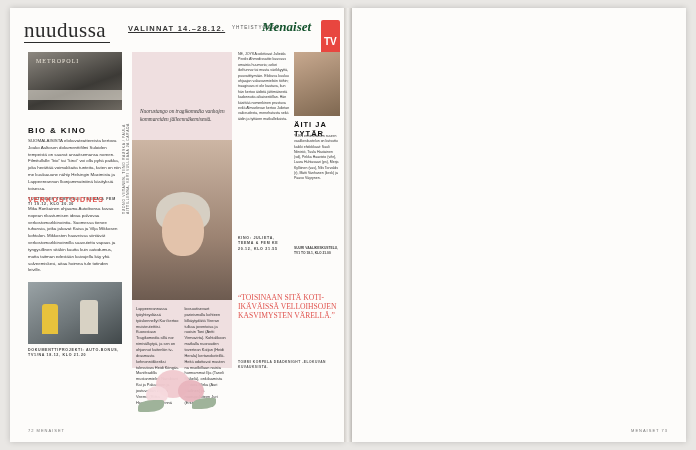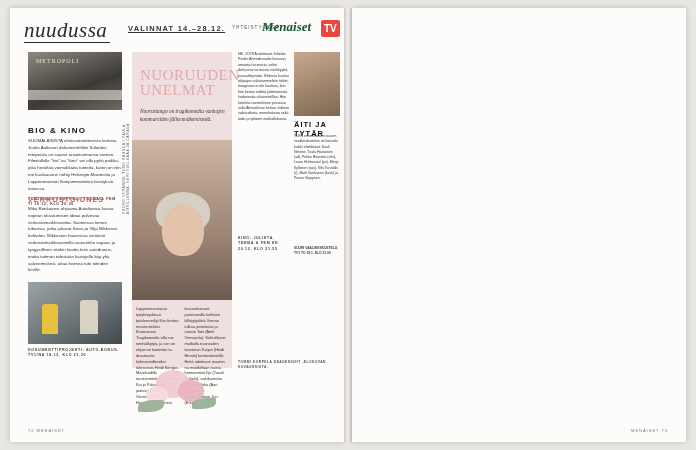--- a/index.html
+++ b/index.html
@@ -4,26 +4,26 @@
 <style>
   html,body{margin:0;padding:0;background:#d8d8d8;}
   body{width:696px;height:450px;overflow:hidden;font-family:"Liberation Sans",sans-serif;}
   .spread{position:relative;width:696px;height:450px;background:#e9e7e4;}
   .page{position:absolute;top:8px;height:434px;background:#fdfcfa;box-shadow:0 0 6px rgba(0,0,0,.18);}
   .page-left{left:10px;width:334px;}
   .page-right{left:352px;width:334px;}
   .gutter{position:absolute;left:344px;top:8px;width:8px;height:434px;background:linear-gradient(90deg,#cfcbc6,#f3f1ee,#cfcbc6);}
 
   
-  .masthead{position:absolute;left:14px;top:10px;font-family:"Liberation Serif",serif;font-style:italic;font-size:21px;color:#2b2b2b;letter-spacing:.5px;}
+  .masthead{position:absolute;left:14px;top:10px;font-family:"Liberation Serif",serif;font-size:21px;color:#2b2b2b;letter-spacing:.5px;}
   .masthead-rule{position:absolute;left:14px;top:34px;width:86px;height:1px;background:#2b2b2b;}
   .mh-dates{position:absolute;left:118px;top:16px;font-size:7.5px;letter-spacing:1.2px;color:#333;font-weight:bold;text-decoration:underline;}
   .mh-coop{position:absolute;left:222px;top:17px;font-size:4.6px;letter-spacing:1px;color:#555;}
   .mh-logo{position:absolute;left:252px;top:11px;font-family:"Liberation Serif",serif;font-size:13px;font-style:italic;color:#14532d;font-weight:bold;}
-  .mh-tv{position:absolute;left:311px;top:12px;background:#e8463f;color:#fff;font-size:10px;font-weight:bold;padding:3px 3px;border-radius:2px;line-height:11px;}
+  .mh-tv{position:absolute;left:311px;top:12px;background:#e8463f;color:#fff;font-size:10px;font-weight:bold;padding:16px 3px;border-radius:2px;line-height:11px;}
 
   
   .photo{position:absolute;background:#b9b2a8;overflow:hidden;}
 
   .kino-photo{left:18px;top:44px;width:94px;height:58px;background:linear-gradient(160deg,#8d8880,#3c3a36 60%,#6f6a62);}
   .kino-metro{position:absolute;left:8px;top:6px;color:#e8e2d6;font-family:"Liberation Serif",serif;font-size:6px;letter-spacing:1px;}
   .kino-marquee{position:absolute;left:0;bottom:10px;width:100%;height:10px;background:rgba(245,240,230,.55);}
 
   h4.sec{font-size:8px;letter-spacing:1.4px;margin:6px 0 3px;color:#111;font-weight:bold;}
   .lead{font-size:4.4px;line-height:1.55;color:#333;margin:0 0 4px;}
@@ -102,21 +102,20 @@
       <div class="vp-y2"></div>
     </div>
 
     <div class="blk blk-kinocap">
       <div class="caps-sm">DOKUMENTTIPROJEKTI: AUTO-BONUS, TV1/NA 18.12, KLO 21.20</div>
     </div>
 
     <div class="sidecaps">TUOMO VIITANEN, TIINO RAUSKA / PAULA AITTILLENNA, KERI VULLEAAA JA CARADA</div>
 
     <div class="feature"></div>
-    <div class="feat-title">NUORUUDEN UNELMAT</div>
     <div class="feat-ingress">Nuorustango on tragikomedia vanhojen kommareiden jälleennäkemisestä.</div>
     <div class="photo feat-photo">
       <div class="fp-hair"></div>
       <div class="fp-face"></div>
     </div>
     <div class="feat-body">Lappeenrannassa työyhteydässä työskennellyt Kari kertoo muisteutettiisi. Kuorostaan Tragikomedia sillä nor nimivälkytyä, ja sen on ohjannut kuitenkin tv-draamasta kehnonniikkeriksi tulevutova Heidi Köngäs. Manifeadilla mustanmielen Narabiavi Kai ja Pakartinen ja joutuvatilan verran Veerna (Riitta Havukainen) perinnä loosuutisevaet parieismalla kohteen kilkäytydäitä Veeran tulkaa joventoisa ja ruoisin Toni (Antti Virmavirta). Kohtalikoon matkalla nuoruuden tovertean Katjan (Heidi Herala) kertanokoteillä. Heitä odottavat muuten na muolkillaan naista hurmammat Ilja (Taneli Mäkelä), onkilaamista kantora Mirka (Auri Mäilinen) ja nuorupaloiteen Juri (Erkki Saarela).</div>
 
     <div class="rose">
       <div class="rose-petal" style="left:18px;top:10px;width:34px;height:28px;"></div>
       <div class="rose-petal" style="left:40px;top:20px;width:26px;height:22px;background:#e8b4bd;"></div>
@@ -126,20 +125,21 @@
     </div>
 
     <div class="col-a">NE, JOYKA odottavat Julieida Perdis Ahmedissattie kuuvuus omaista huumoria; aekei ikeltunnar tai muuta värikkyyttä, puuvatittymään. Elokuva kuuluu ohjaajan vakavanmielsiin töihin; traagisuva ei ole kautava, kun hän kertoo äidistä jättimäisestä kadonnuita aikaisestiillan. Hän käsittää nomenkinen prustuva evilä Almaelevae kertoo Julietan vaikeudesta, menehatusta sekä äidin ja tyttären matkallekaista.</div>
     <div class="caps-sm" style="position:absolute;left:228px;top:228px;width:52px;">KINO: JULIETA, TEEMA &amp; FEM KE 20.12, KLO 21.55</div>
 
     <div class="photo at-photo"></div>
     <div class="at-head">ÄITI JA TYTÄR</div>
     <div class="at-body">YLEN ensimmäisen suuren vaalikeskustelun on kutsuttu kaikki ehdokkaat: Sauli Niinistö, Tuula Haatainen (sd), Pekka Haavisto (vihr), Laura Huhtasaari (ps), Merja Kyllönen (vas), Nils Torvalds (r), Matti Vanhanen (kesk) ja Paavo Väyrynen.</div>
     <div class="at-foot">SUURI VAALIKESKUSTELU, TV1 TO 18.1, KLO 21.00</div>
 
+    <div class="quote">“TOISINAAN SITÄ KOTI-IKÄVÄISSÄ VELLOIHSOJEN KASVIMYSTEN VÄRELLÄ.”</div>
     <div class="quote-credit">TOMMI KORPELA DEADKNIGHT -ELOKUVAN KUVAUKSISTA.</div>
 
     <div class="folio folio-l">72  MENAISET</div>
   </div>
 
   <div class="gutter"></div>
 
   <div class="page page-right">
 
     <div class="folio folio-r">MENAISET  73</div>

